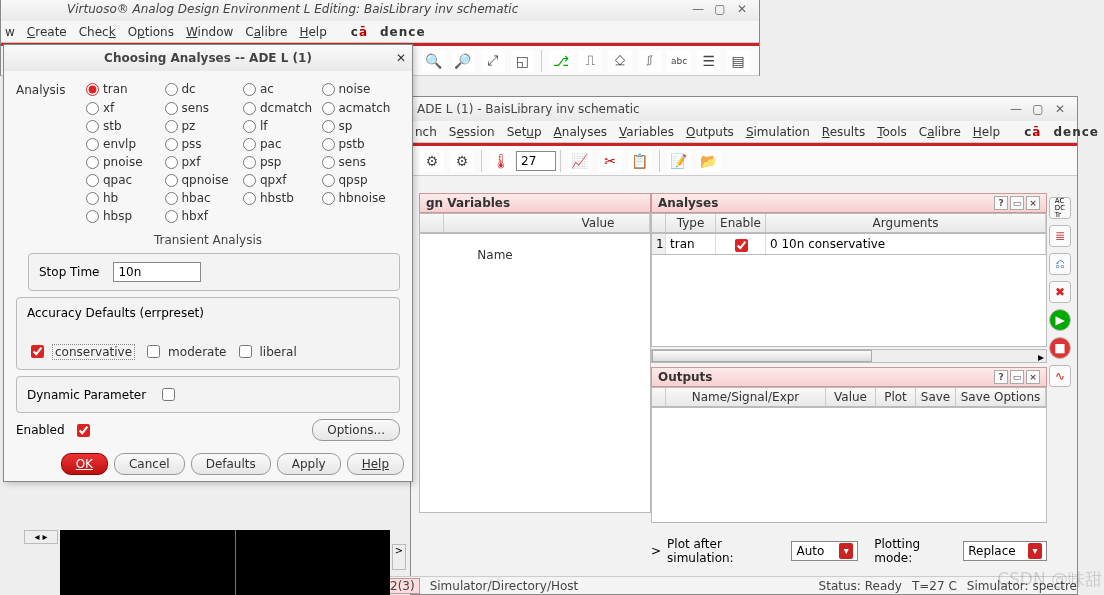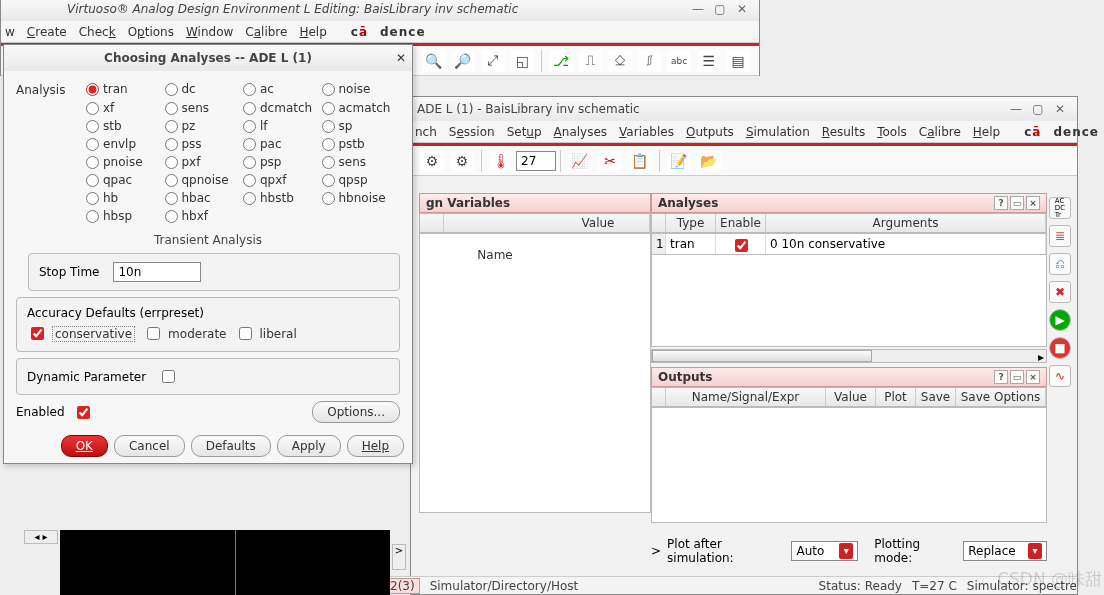--- a/index.html
+++ b/index.html
@@ -362,21 +362,21 @@
     </div>
 
     <div class="section-label">Transient Analysis</div>
 
     <div class="inset" style="display:flex; align-items:center; gap:14px;margin-left:12px;">
       <span>Stop Time</span>
       <input class="text-input" style="width: 88px;" value="10n">
     </div>
 
     <div class="inset">
-      <div style="margin-bottom:4px;">Accuracy Defaults (errpreset)</div>
+      <div style="margin-bottom:22px;">Accuracy Defaults (errpreset)</div>
       <div style="display:flex; gap:8px;">
         <label class="chk">
             <input type="checkbox" checked="" style="">
             <span style="border:1px dotted #888; padding:0 2px;">conservative</span>
           </label>
         <label class="chk">
             <input type="checkbox" style="">
             <span>moderate</span>
           </label>
         <label class="chk">

